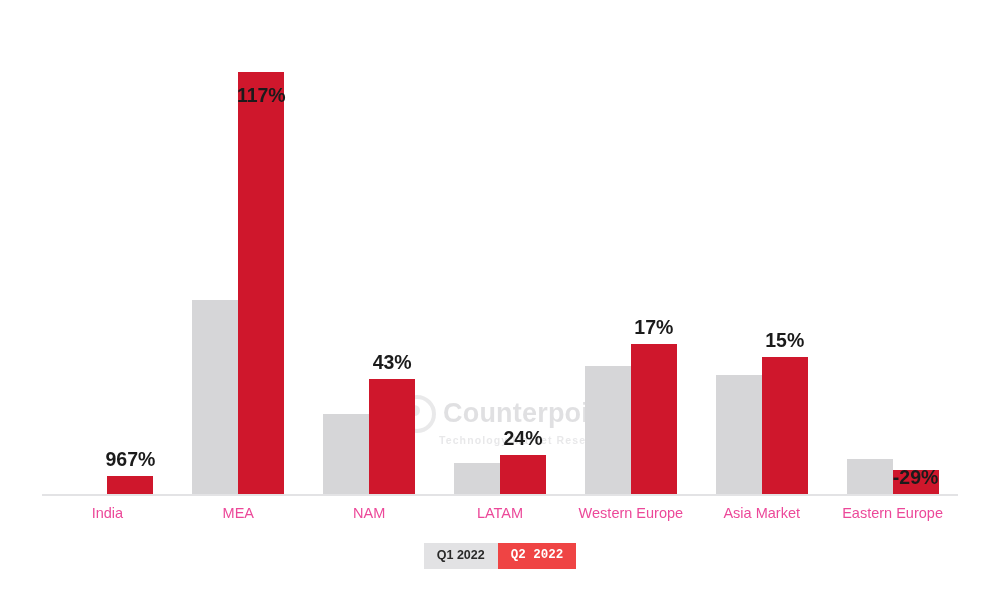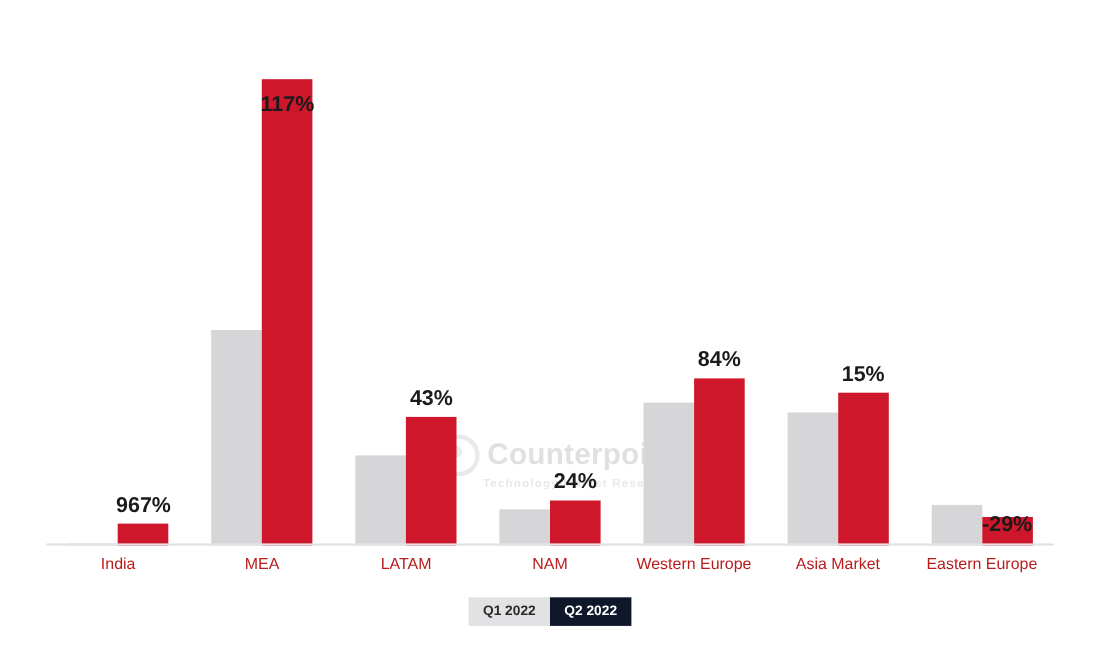--- a/index.html
+++ b/index.html
@@ -146,21 +146,21 @@
     top: 500px;
     width: 916px;
     height: 26px;
     display: flex;
     z-index: 2;
   }
   .cat {
     flex: 1 1 0;
     text-align: center;
     font-size: 14.5px;
-    color: #b91c1c;
+    color: #ec4899;
     line-height: 26px;
     white-space: nowrap;
   }
 
   
   .legend {
     position: absolute;
     left: 0;
     top: 543px;
     width: 1000px;
@@ -170,21 +170,21 @@
     z-index: 3;
   }
   .legend-item {
     font-size: 12.5px;
     font-weight: bold;
     padding: 6px 13px 7px 13px;
     white-space: nowrap;
     line-height: 1;
   }
   .legend-q1 { background: #e2e2e4; color: #2a2a2a; }
-  .legend-q2 { background: #0f172a; color: #ffffff; }
+  .legend-q2 { background: #ef4444; color: #ffffff; font-family: Liberation Mono, monospace; }
 </style>
 </head>
 <body>
 
 <div id="chart-root">
 
   <div class="watermark">
     <div class="wm-row">
       <div class="wm-mark"></div>
       <div class="wm-name">Counterpoint</div>
@@ -220,21 +220,21 @@
             <div class="bar bar-q1" title="LATAM Q1 2022" style="height: 33px; background: rgb(214, 214, 216);"></div>
             <div class="bar bar-q2" title="LATAM Q2 2022" style="height: 41px; background: rgb(207, 23, 44);"></div>
           </div>
           <div class="value-label" style="top: 397px; left: calc(50% - 47px);">24%</div>
         </div>
         <div class="group">
           <div class="bars">
             <div class="bar bar-q1" title="Western Europe Q1 2022" style="height: 130px; background: rgb(214, 214, 216);"></div>
             <div class="bar bar-q2" title="Western Europe Q2 2022" style="height: 152px; background: rgb(207, 23, 44);"></div>
           </div>
-          <div class="value-label" style="top: 286px; left: calc(50% - 47px);">84%</div>
+          <div class="value-label" style="top: 286px; left: calc(50% - 47px);">17%</div>
         </div>
         <div class="group">
           <div class="bars">
             <div class="bar bar-q1" title="Asia Pacific Q1 2022" style="height: 121px; background: rgb(214, 214, 216);"></div>
             <div class="bar bar-q2" title="Asia Pacific Q2 2022" style="height: 139px; background: rgb(207, 23, 44);"></div>
           </div>
           <div class="value-label" style="top: 299px; left: calc(50% - 47px);">15%</div>
         </div>
         <div class="group">
           <div class="bars">
@@ -243,22 +243,22 @@
           </div>
           <div class="value-label" style="top: 412px; left: calc(50% - 47px); margin-top: 24px;">-29%</div>
         </div>
       </div>
     <div class="axis-line"></div>
   </div>
 
   <div class="cats" id="cats">
       <div class="cat">India</div>
       <div class="cat">MEA</div>
+      <div class="cat">NAM</div>
       <div class="cat">LATAM</div>
-      <div class="cat">NAM</div>
       <div class="cat">Western Europe</div>
       <div class="cat">Asia Market</div>
       <div class="cat">Eastern Europe</div>
     </div>
 
   <div class="legend">
     <div class="legend-item legend-q1">Q1 2022</div>
     <div class="legend-item legend-q2">Q2 2022</div>
   </div>
 

